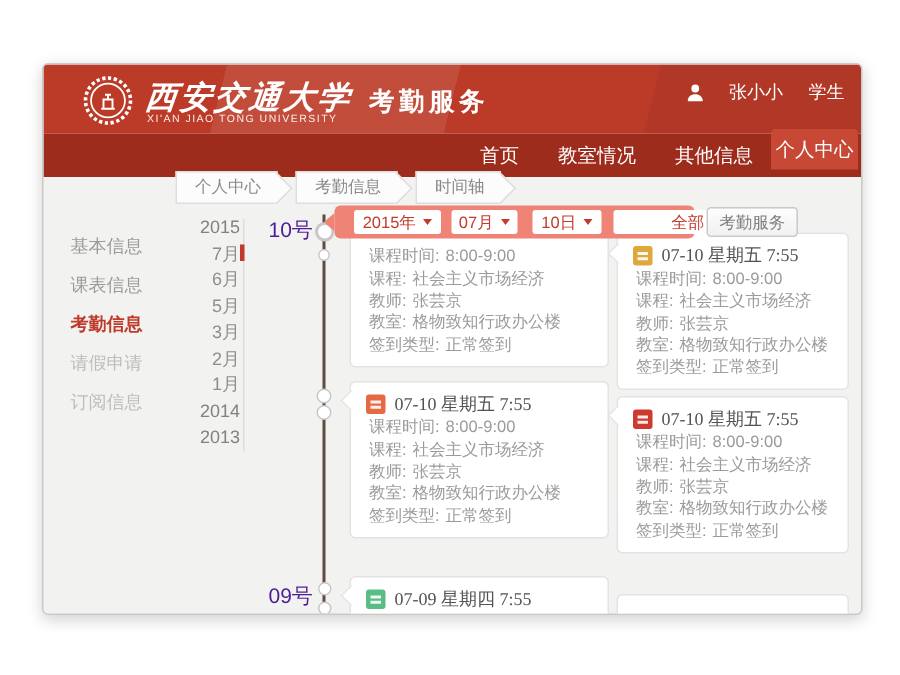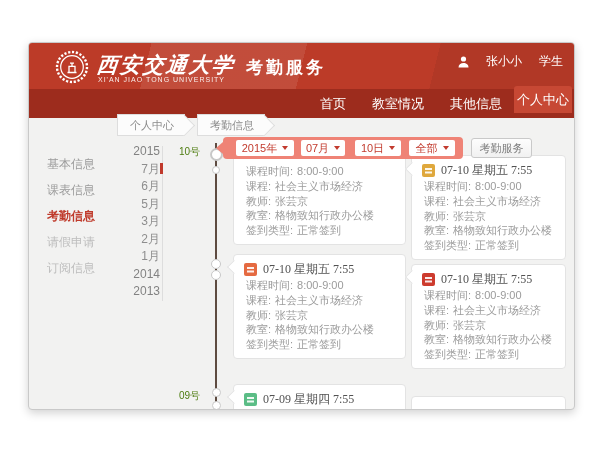--- a/index.html
+++ b/index.html
@@ -49,21 +49,21 @@
     transform:rotate(45deg);}
   .crumb span{position:relative;z-index:2;}
 
   
   .scale{position:absolute;left:95px;top:100px;width:36px;text-align:right;
     font-size:12px;color:#8e8e8e;}
   .scale div{height:17.5px;line-height:17.5px;cursor:pointer;}
   .scale div.yr{color:#828282;}
   .rail{position:absolute;left:133px;top:103px;width:1px;height:155px;background:#ddd;}
   .rail-cur{position:absolute;left:131px;top:120px;width:3px;height:11px;background:#c0392b;}
-  .daymark{position:absolute;font-size:10px;color:#4d7c0f;}
+  .daymark{position:absolute;font-size:14px;color:#4c1d95;}
 
   .tline{position:absolute;left:186px;top:100px;width:2px;height:266px;background:#5e4b41;z-index:1;}
   .node{position:absolute;background:#fff;border:1.5px solid #c8c8c8;border-radius:50%;z-index:2;box-sizing:border-box;}
 
   
   .fbar{position:absolute;left:194px;top:94px;width:240px;height:22px;background:#ef8376;
     border-radius:4px;z-index:6;}
   .fbar::before{content:"";position:absolute;left:-7px;top:5px;width:0;height:0;
     border-top:6px solid transparent;border-bottom:6px solid transparent;
     border-right:7px solid #ef8376;}
@@ -128,20 +128,21 @@
     <div class="s-item">基本信息</div>
     <div class="s-item">课表信息</div>
     <div class="s-item active">考勤信息</div>
     <div class="s-item muted">请假申请</div>
     <div class="s-item muted">订阅信息</div>
   </div>
 
   <div class="crumbs">
     <div class="crumb"><span>个人中心</span></div>
     <div class="crumb"><span>考勤信息</span></div>
+    <div class="crumb"><span>时间轴</span></div>
   </div>
 
   <div class="scale">
     <div class="yr">2015</div>
     <div>7月</div>
     <div>6月</div>
     <div>5月</div>
     <div>3月</div>
     <div>2月</div>
     <div>1月</div>
@@ -168,21 +169,21 @@
       <span class="caret"></span>
     </div>
     <div class="pill" style="left:78px;width:44px;">
       <span>07月</span>
       <span class="caret"></span>
     </div>
     <div class="pill" style="left:132px;width:46px;">
       <span>10日</span>
       <span class="caret"></span>
     </div>
-    <div class="pill" style="left:186px;width:46px;">
+    <div class="pill" style="left:186px;width:46px;padding-left:32px;">
       <span>全部</span>
       <span class="caret"></span>
     </div>
   </div>
   <div class="btn-detail">考勤服务</div>
 
   <div class="card no-head" style="left:204px;top:98px;width:173px;height:104px;">
     <div class="line"><span class="lab">课程时间:</span><span class="val">8:00-9:00</span></div>
     <div class="line"><span class="lab">课程:</span><span class="val">社会主义市场经济</span></div>
     <div class="line"><span class="lab">教师:</span><span class="val">张芸京</span></div>

